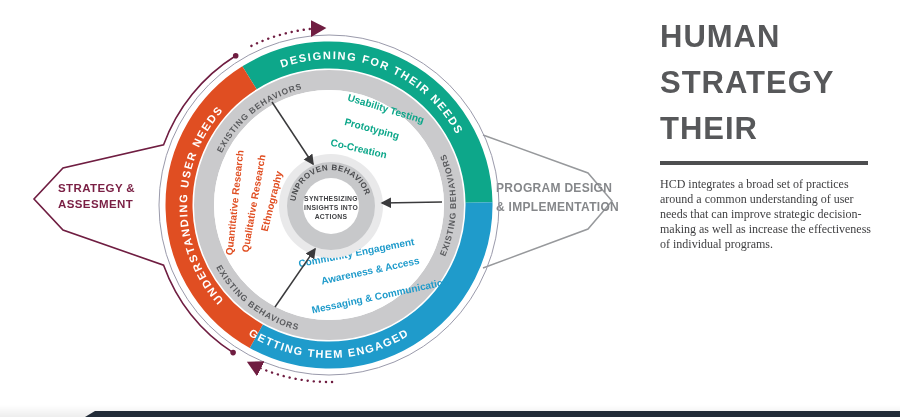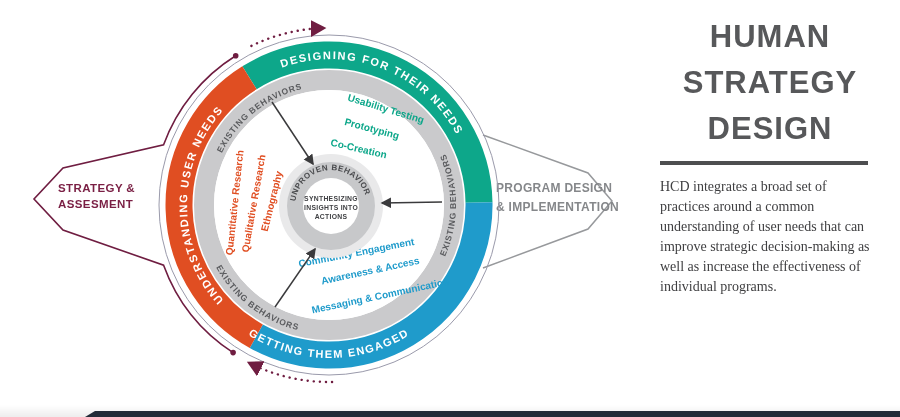--- a/index.html
+++ b/index.html
@@ -1,23 +1,23 @@
 <!DOCTYPE html>
 <html><head>
 <meta charset="utf-8">
 <style>
   html,body{margin:0;padding:0;background:#ffffff;}
   .stage{position:relative;width:900px;height:417px;background:#ffffff;overflow:hidden;
          font-family:"Liberation Sans", sans-serif;}
   .diagram-svg{position:absolute;left:0;top:0;}
   .panel{position:absolute;left:660px;top:14px;width:220px;}
   .panel h1{margin:0;color:#57585A;font-size:31px;line-height:46px;font-weight:bold;
-            letter-spacing:1px;font-family:"Liberation Sans", sans-serif;text-align:center;}
+            letter-spacing:1px;font-family:"Liberation Sans", sans-serif;}
   .panel .rule{width:208px;height:4px;background:#4D4E50;margin:9px 0 12px 0;}
-  .panel p{margin:0;width:214px;color:#3F3F41;font-size:14px;line-height:20px;
+  .panel p{margin:0;width:214px;color:#3F3F41;font-size:12px;line-height:15px;
            font-family:"Liberation Serif", serif;}
   .bottom-fade{position:absolute;left:0;right:0;bottom:0;height:12px;
                background:linear-gradient(to bottom,rgba(0,0,0,0),rgba(0,0,0,0.07));}
   .bottom-bar{position:absolute;left:85px;right:0;bottom:0;height:6px;background:#222C38;
               clip-path:polygon(10px 0,100% 0,100% 100%,0 100%);}
   text{font-family:"Liberation Sans", sans-serif;}
 </style>
 </head>
 <body>
 
@@ -130,20 +130,20 @@
 
     <g stroke="#6F1D41" stroke-width="2.4" stroke-linecap="round" fill="none">
       <path d="M251.4,45.9 A177,177 0 0 1 322.8,28.1" stroke-dasharray="0.1,6" marker-end="url(#mMaroon)"></path>
       <path d="M332.1,382 A177,177 0 0 1 250.1,363.4" stroke-dasharray="0.1,6" marker-end="url(#mMaroon)"></path>
     </g>
   </svg>
 
   <div class="panel">
     <h1><span>HUMAN</span><br>
         <span>STRATEGY</span><br>
-        <span>DESIGN</span></h1>
+        <span>THEIR</span></h1>
     <div class="rule"></div>
     <p>HCD integrates a broad set of practices around a common understanding of user needs that can improve strategic decision-making as well as increase the effectiveness of individual programs.</p>
   </div>
 
   <div class="bottom-fade"></div>
   <div class="bottom-bar"></div>
 </div>
 
 </body></html>

